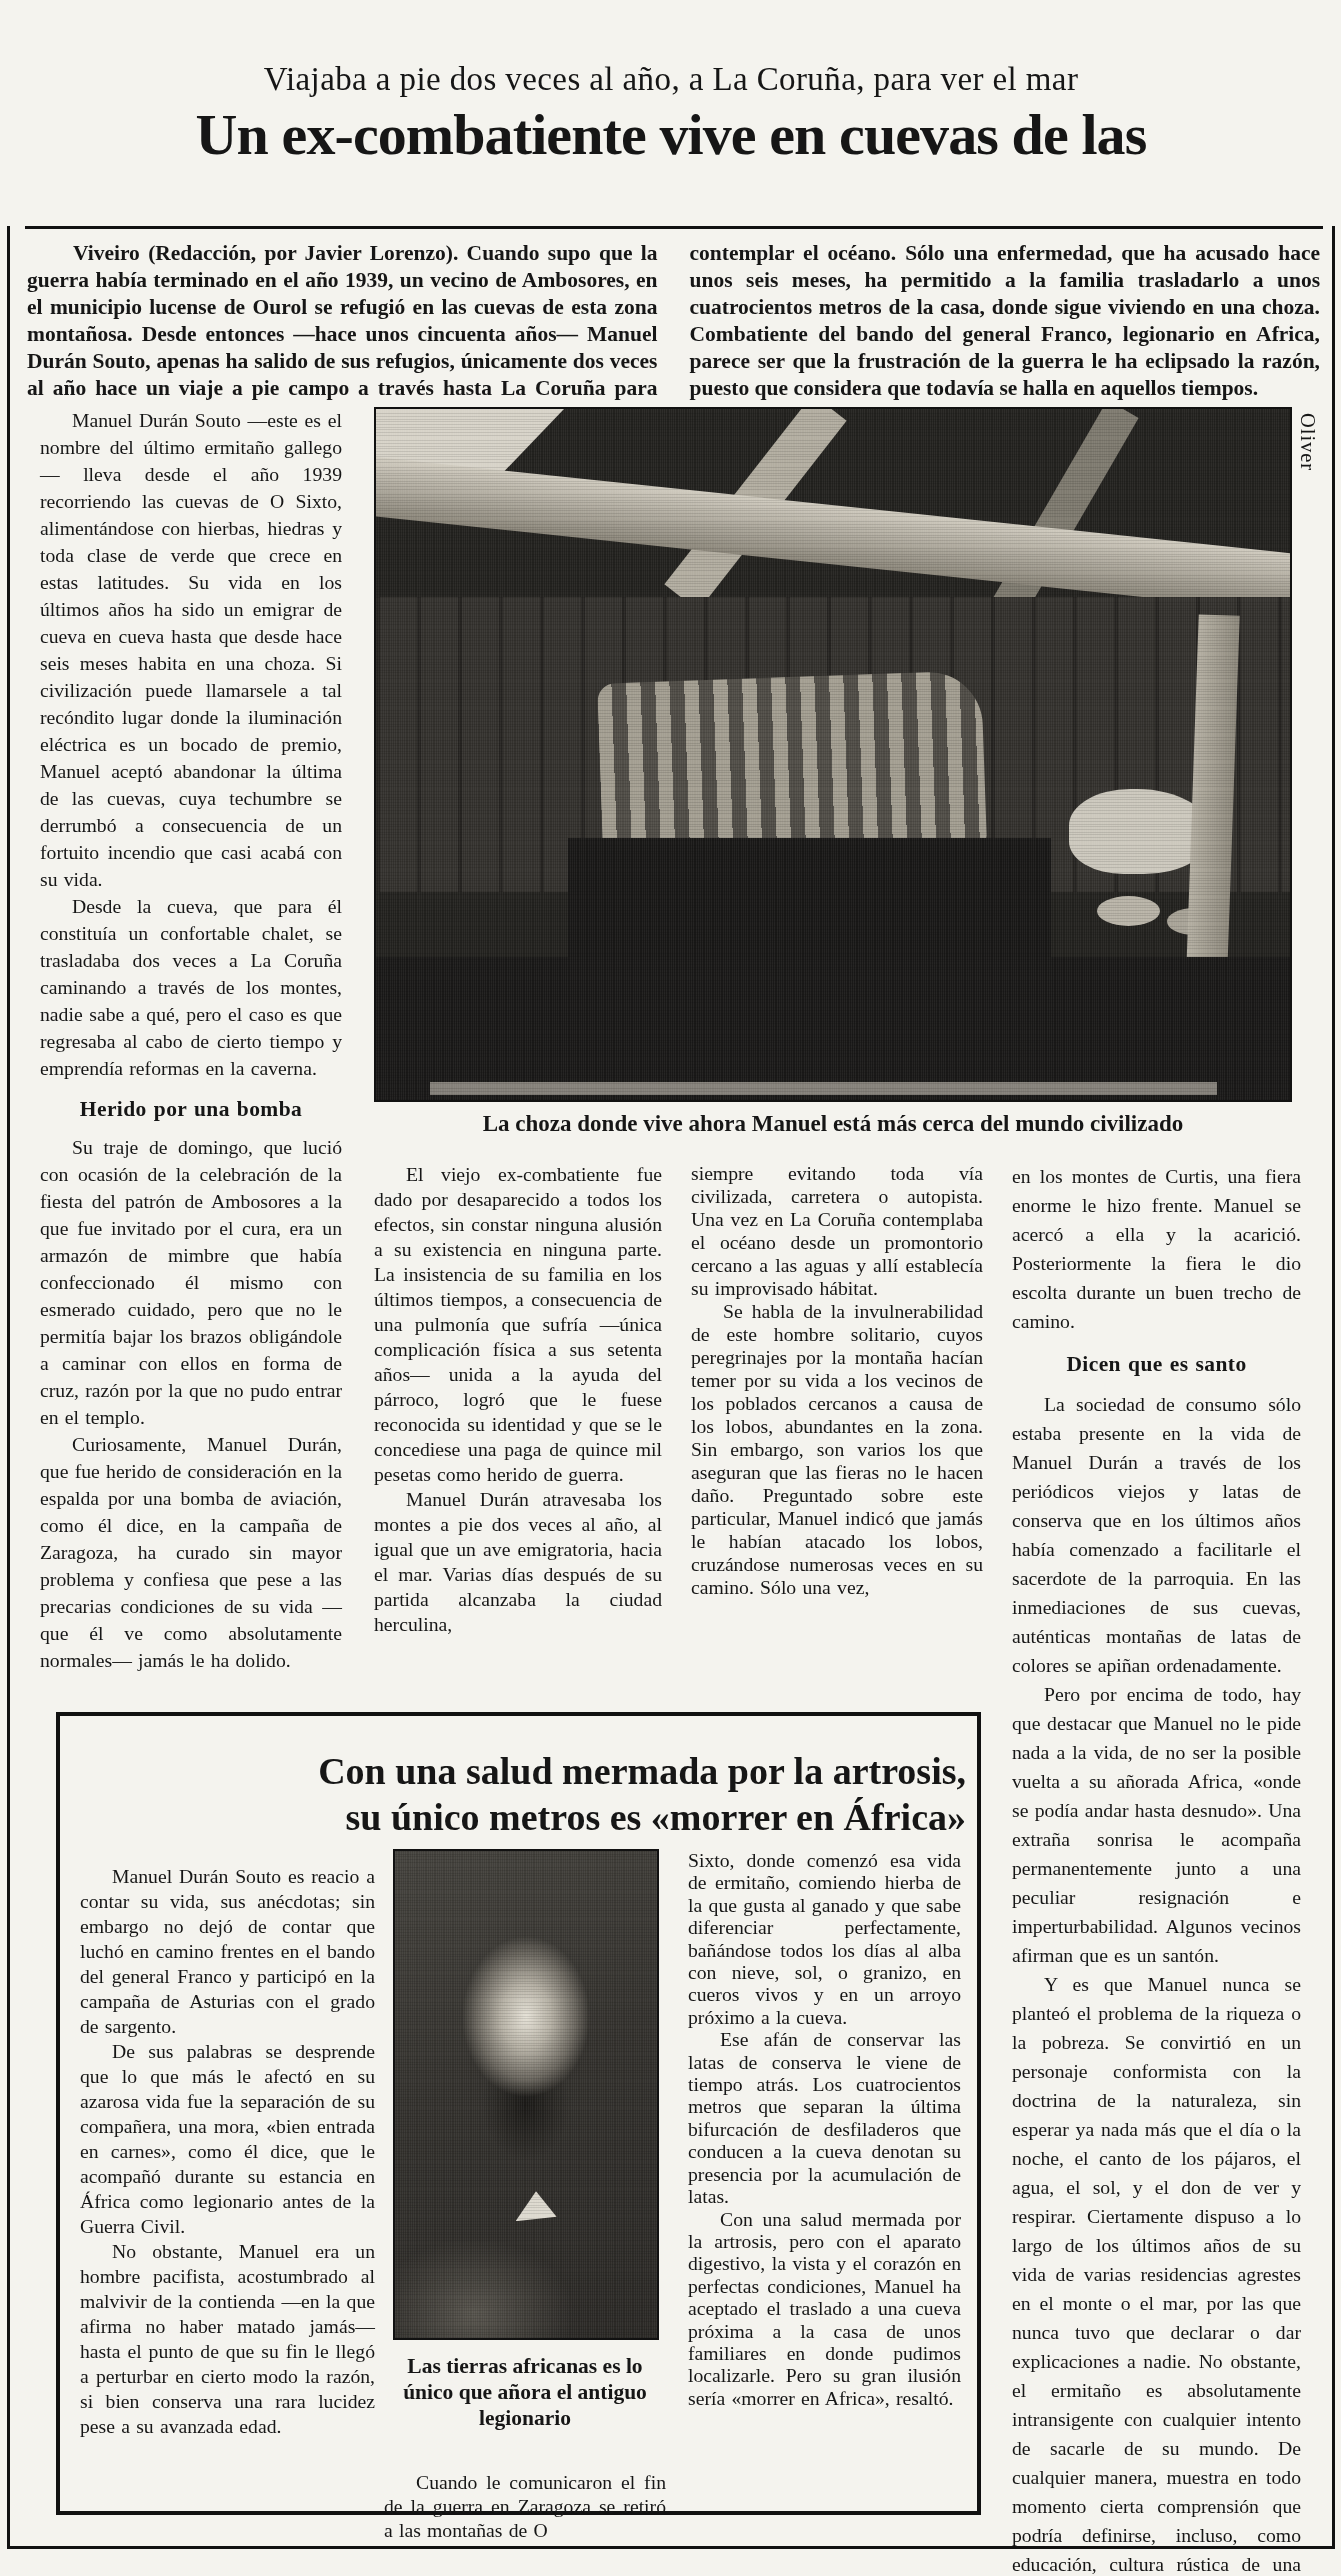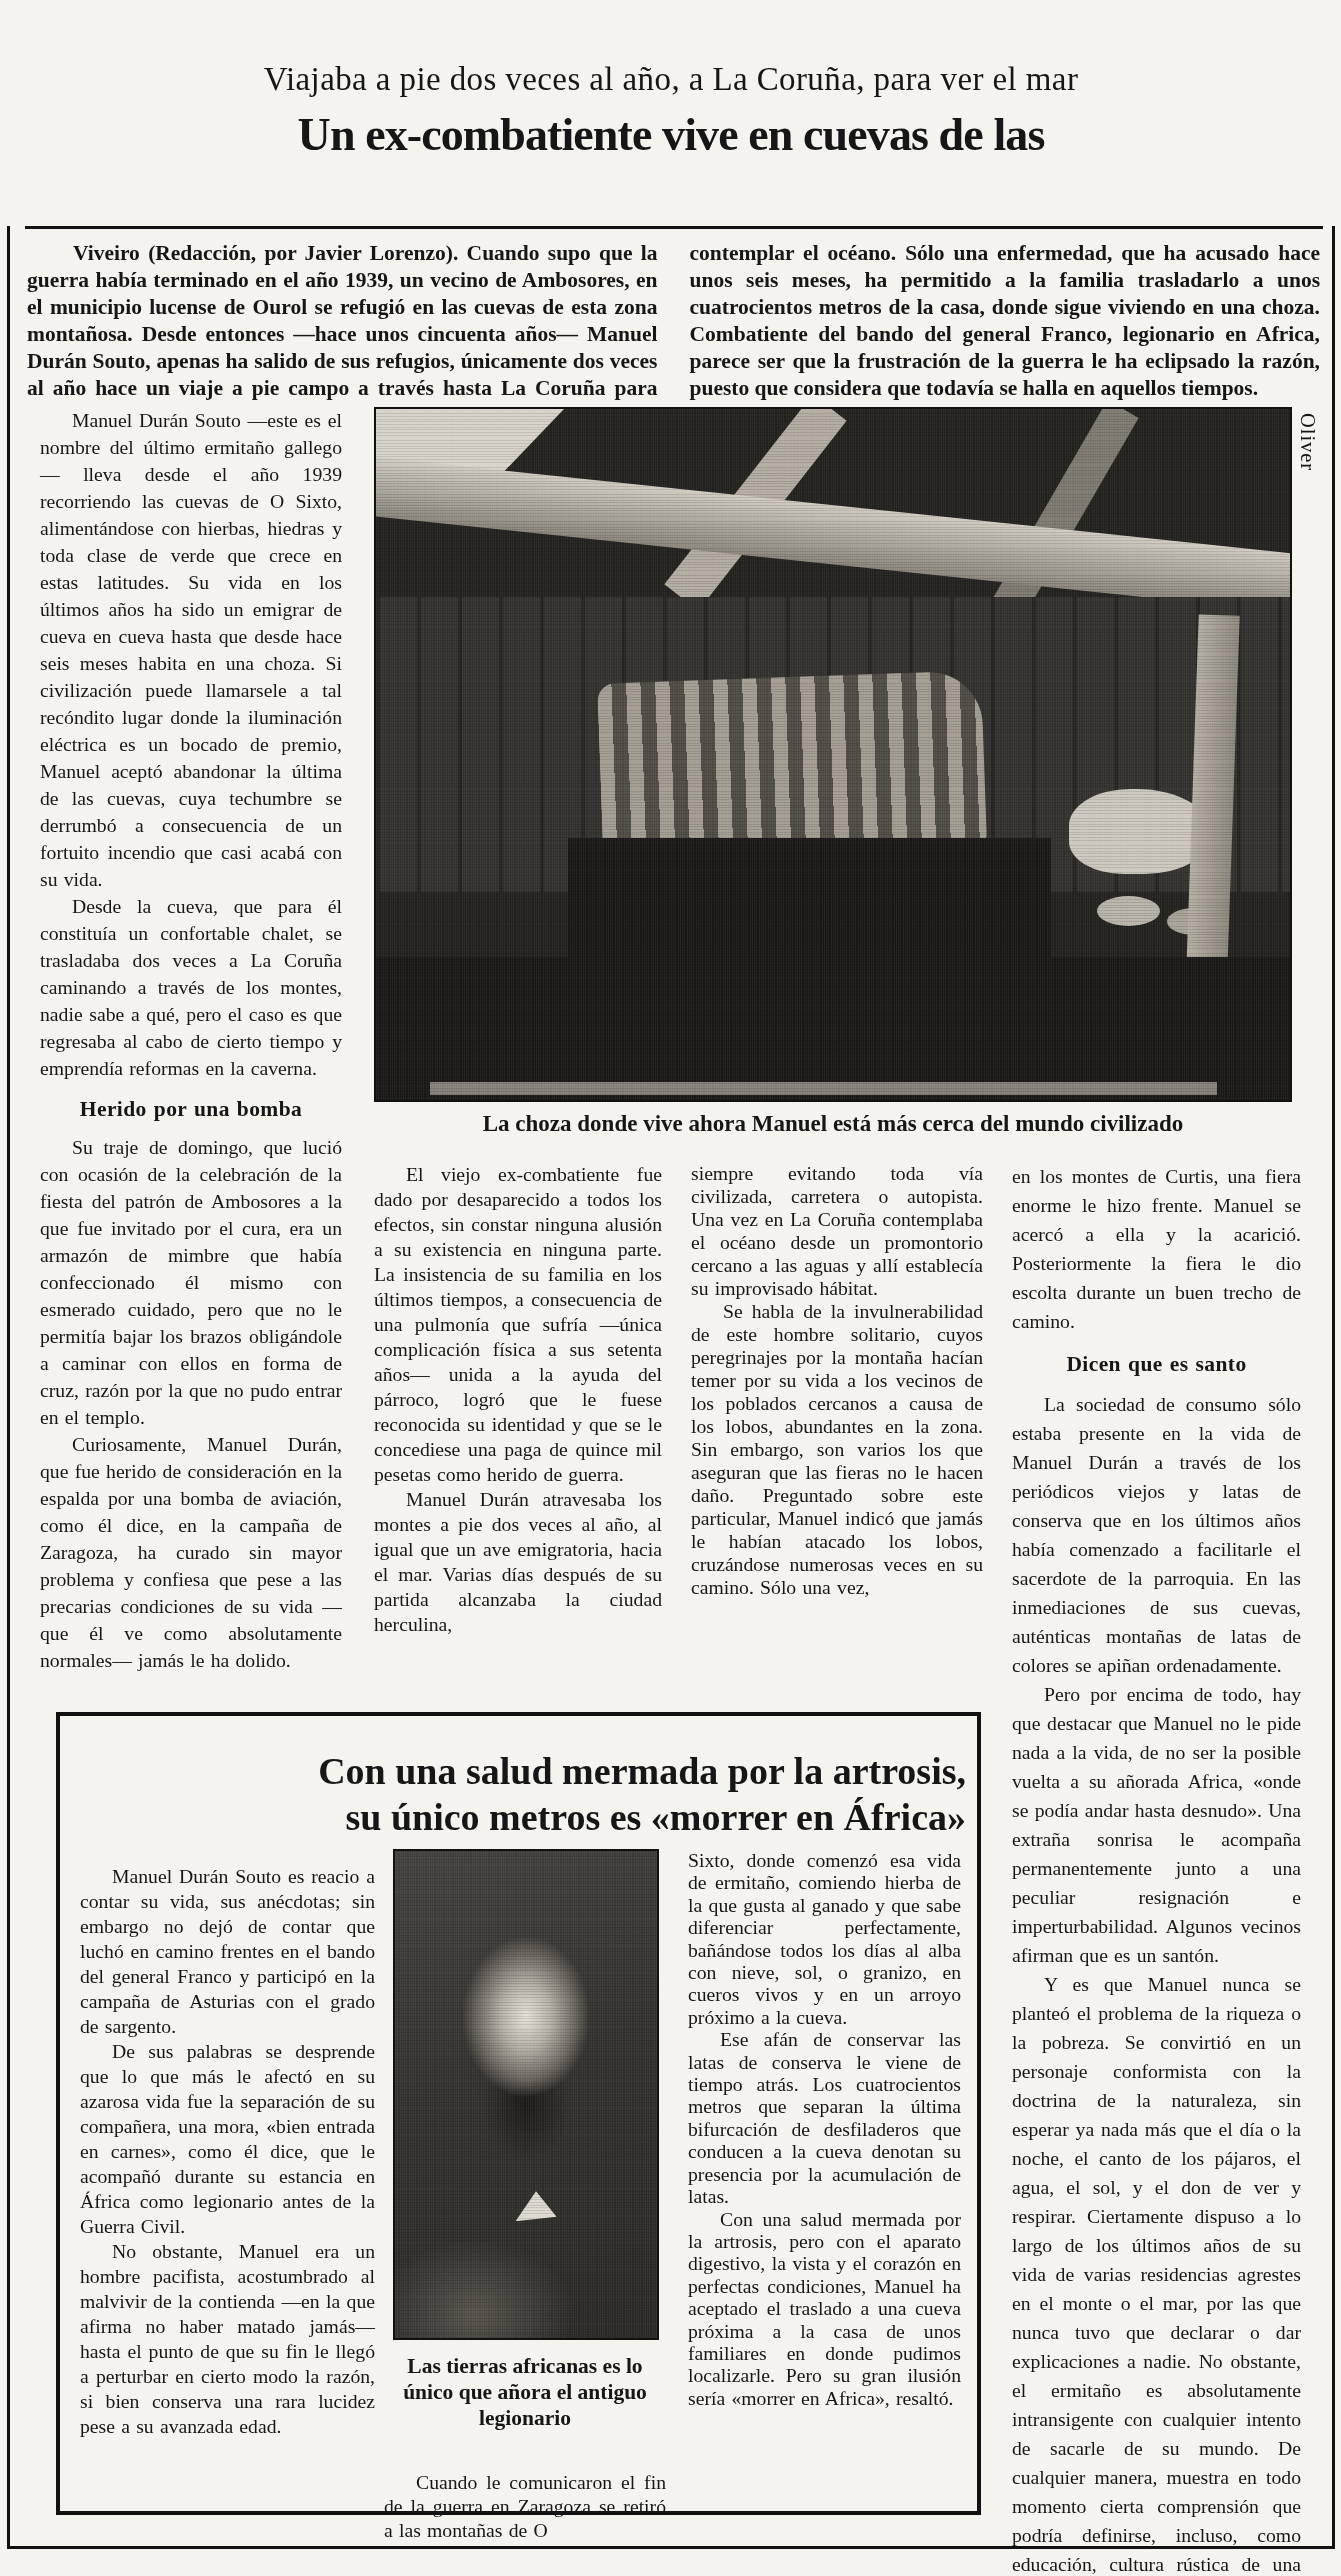--- a/index.html
+++ b/index.html
@@ -6,21 +6,21 @@
   .page{position:relative;width:1341px;height:2576px;margin:0 auto;
         background:#f4f3ee;color:#161616;
         font-family:"Liberation Serif","DejaVu Serif",serif;overflow:hidden;}
   
   .vrule{position:absolute;width:2.7px;background:#111;}
   .hrule{position:absolute;height:2.7px;background:#111;}
   
   .kicker{position:absolute;left:27px;top:61px;width:1288px;text-align:center;
           font-size:33px;letter-spacing:0.4px;}
   .headline{position:absolute;left:27px;top:106px;width:1288px;text-align:center;
-            font-size:46px;font-weight:700;line-height:57px;letter-spacing:-0.9px;}
+            font-size:58px;font-weight:700;line-height:57px;letter-spacing:-0.9px;}
   .lead{position:absolute;left:27px;top:240px;width:1293px;height:172px;
         column-count:2;column-gap:32px;font-weight:700;font-size:21.5px;
         line-height:27px;text-align:justify;}
   .lead p{margin:0;text-indent:46px;font-family:Liberation Serif, serif;}
   
   .col{position:absolute;font-size:19.7px;text-align:justify;word-spacing:1.3px;}
   .col p{margin:0;text-indent:32px;}
   .col p.cont{text-indent:0;}
   .col h3{margin:14.3px 0 10.7px;font-size:21.5px;font-weight:700;text-align:center;
           text-indent:0;letter-spacing:0.4px;}

